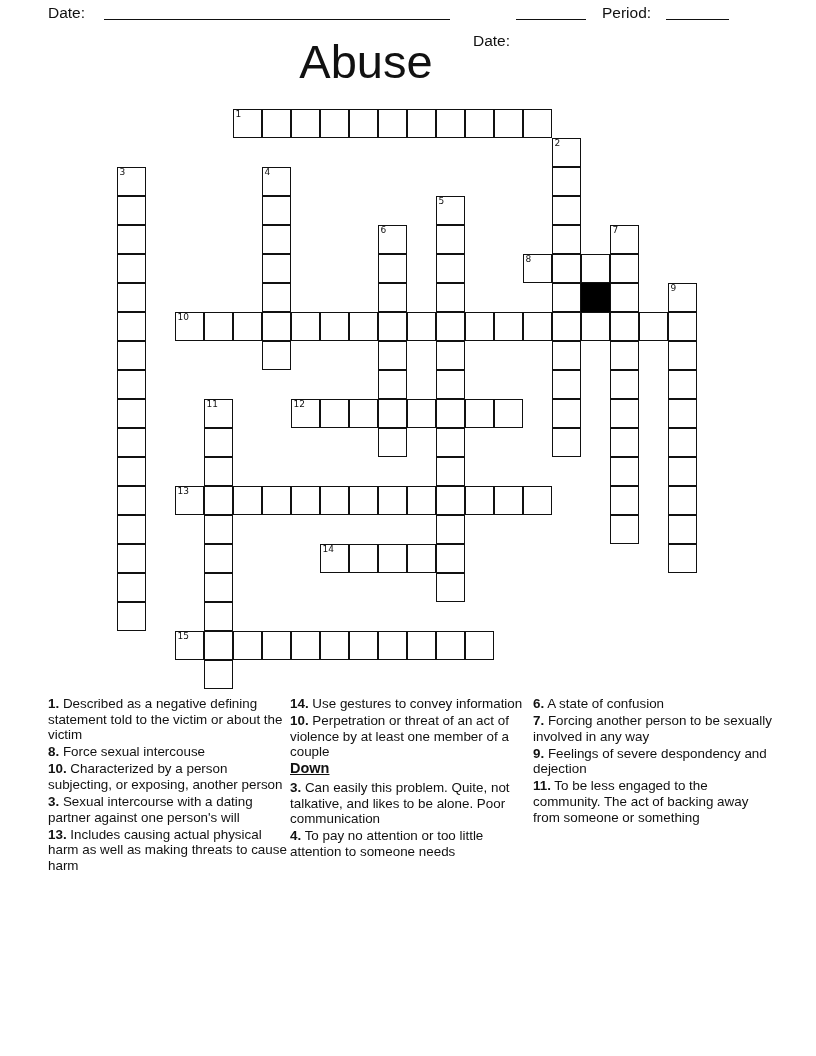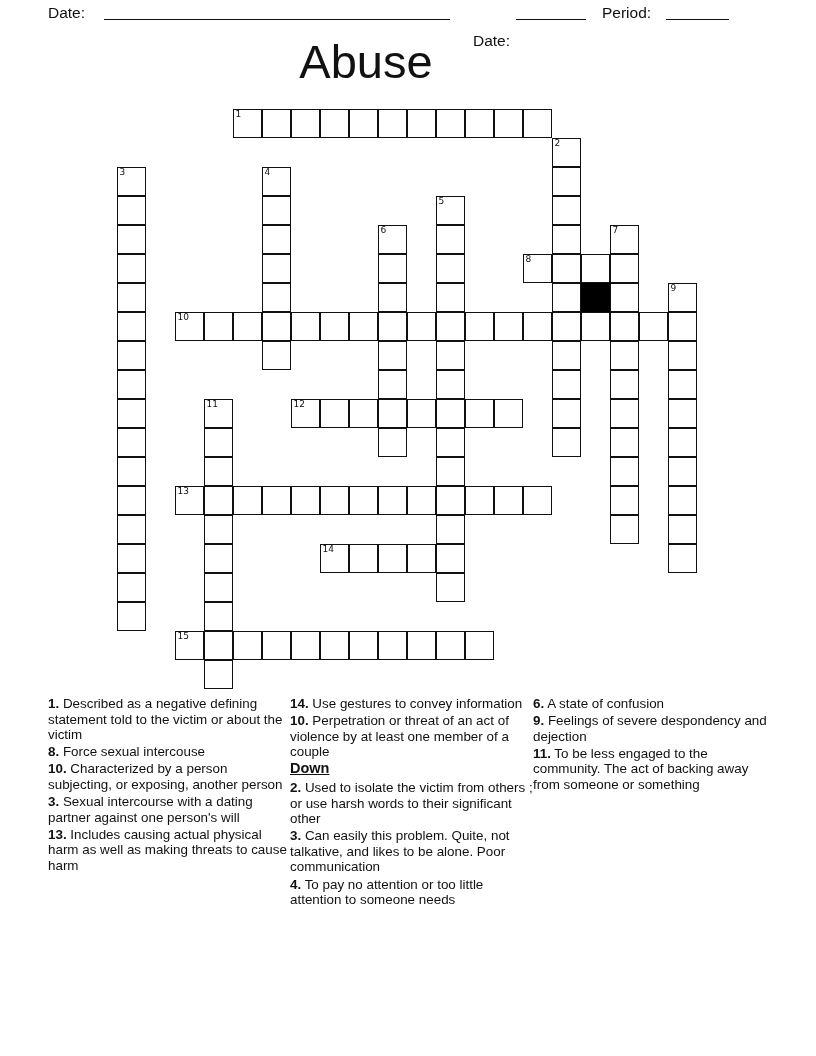--- a/index.html
+++ b/index.html
@@ -243,22 +243,22 @@
       <p class="clue"><b>1.</b> Described as a negative defining statement told to the victim or about the victim</p>
       <p class="clue"><b>8.</b> Force sexual intercouse</p>
       <p class="clue"><b>10.</b> Characterized by a person subjecting, or exposing, another person</p>
       <p class="clue"><b>3.</b> Sexual intercourse with a dating partner against one person's will</p>
       <p class="clue"><b>13.</b> Includes causing actual physical harm as well as making threats to cause harm</p>
     </div>
   <div class="cluecol col-1">
       <p class="clue"><b>14.</b> Use gestures to convey information</p>
       <p class="clue"><b>10.</b> Perpetration or threat of an act of violence by at least one member of a couple</p>
       <div class="clue-header">Down</div>
-      <p class="clue"><b>2.</b> Used to isolate the victim from others ; or use harsh words to their significant other</p>
       <p class="clue"><b>3.</b> Can easily this problem. Quite, not talkative, and likes to be alone. Poor communication</p>
       <p class="clue"><b>4.</b> To pay no attention or too little attention to someone needs</p>
     </div>
   <div class="cluecol col-2">
       <p class="clue"><b>6.</b> A state of confusion</p>
+      <p class="clue"><b>7.</b> Forcing another person to be sexually involved in any way</p>
       <p class="clue"><b>9.</b> Feelings of severe despondency and dejection</p>
       <p class="clue"><b>11.</b> To be less engaged to the community. The act of backing away from someone or something</p>
     </div>
 </div>
 
 </body></html>

